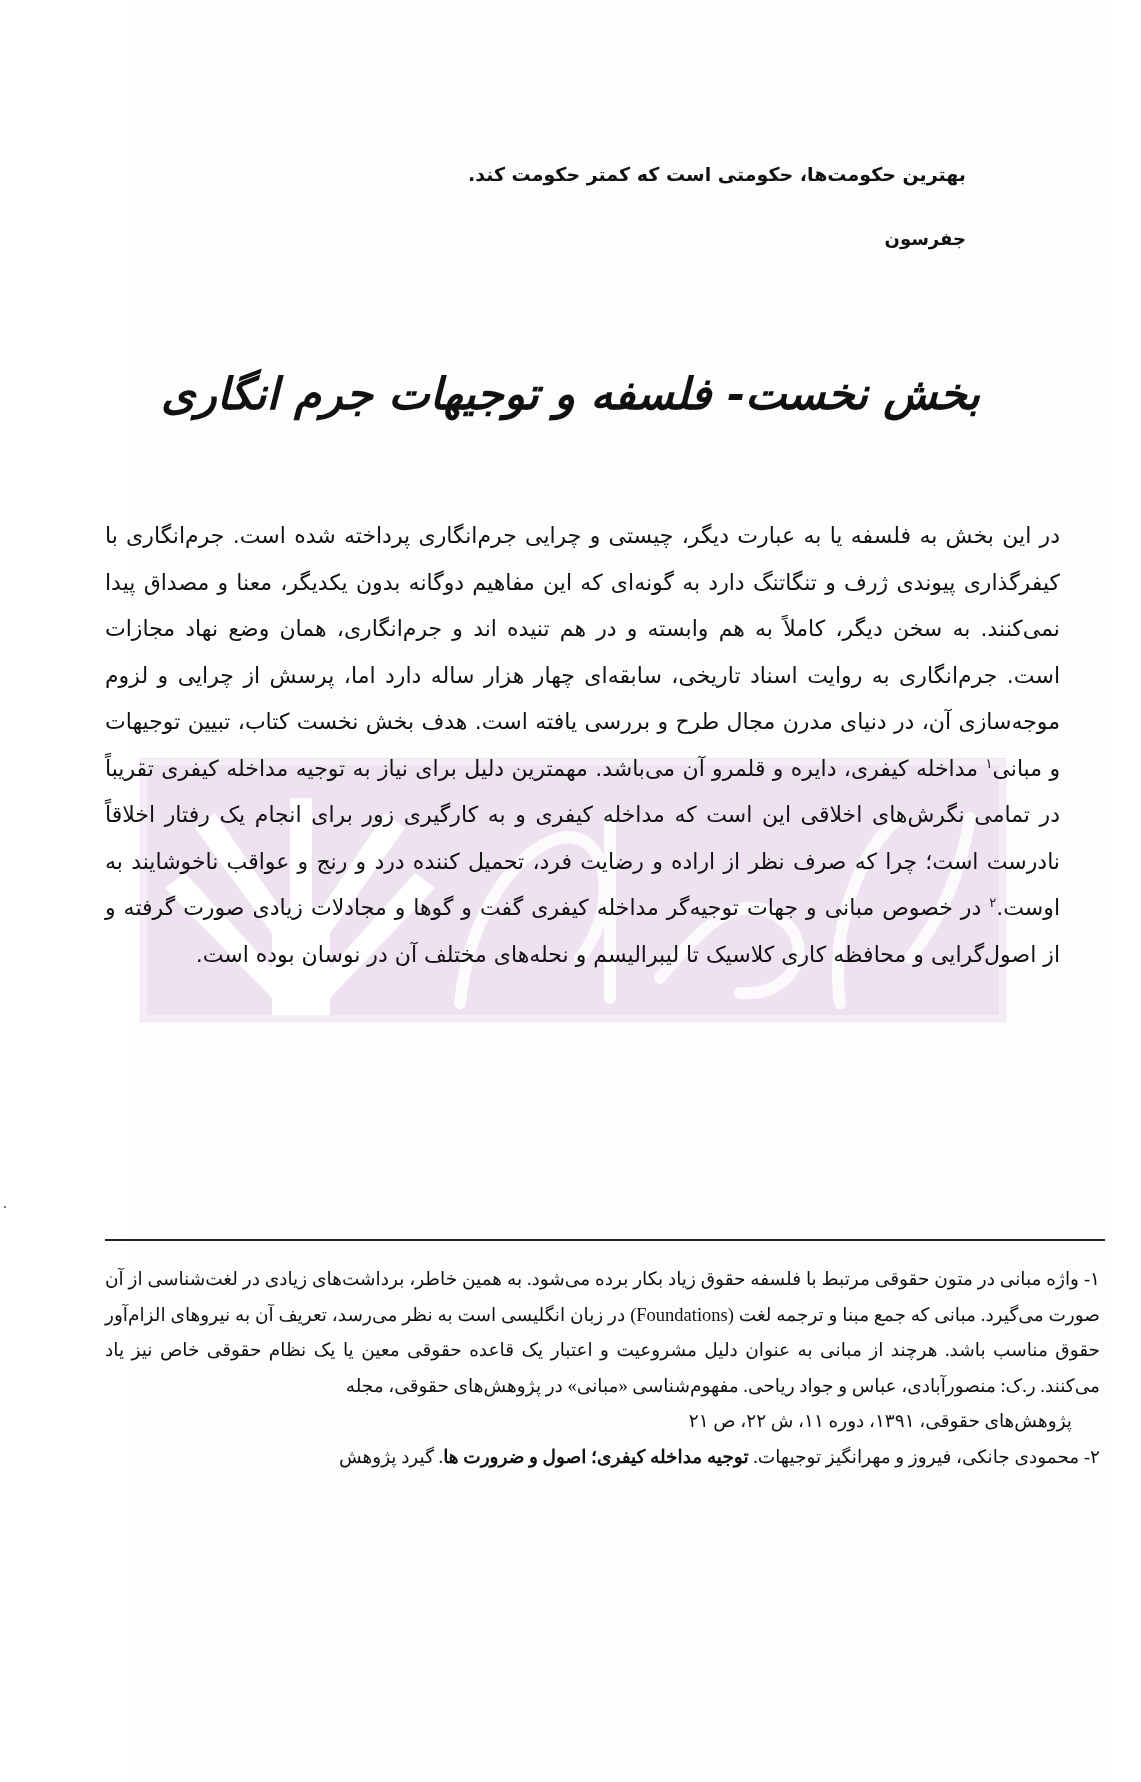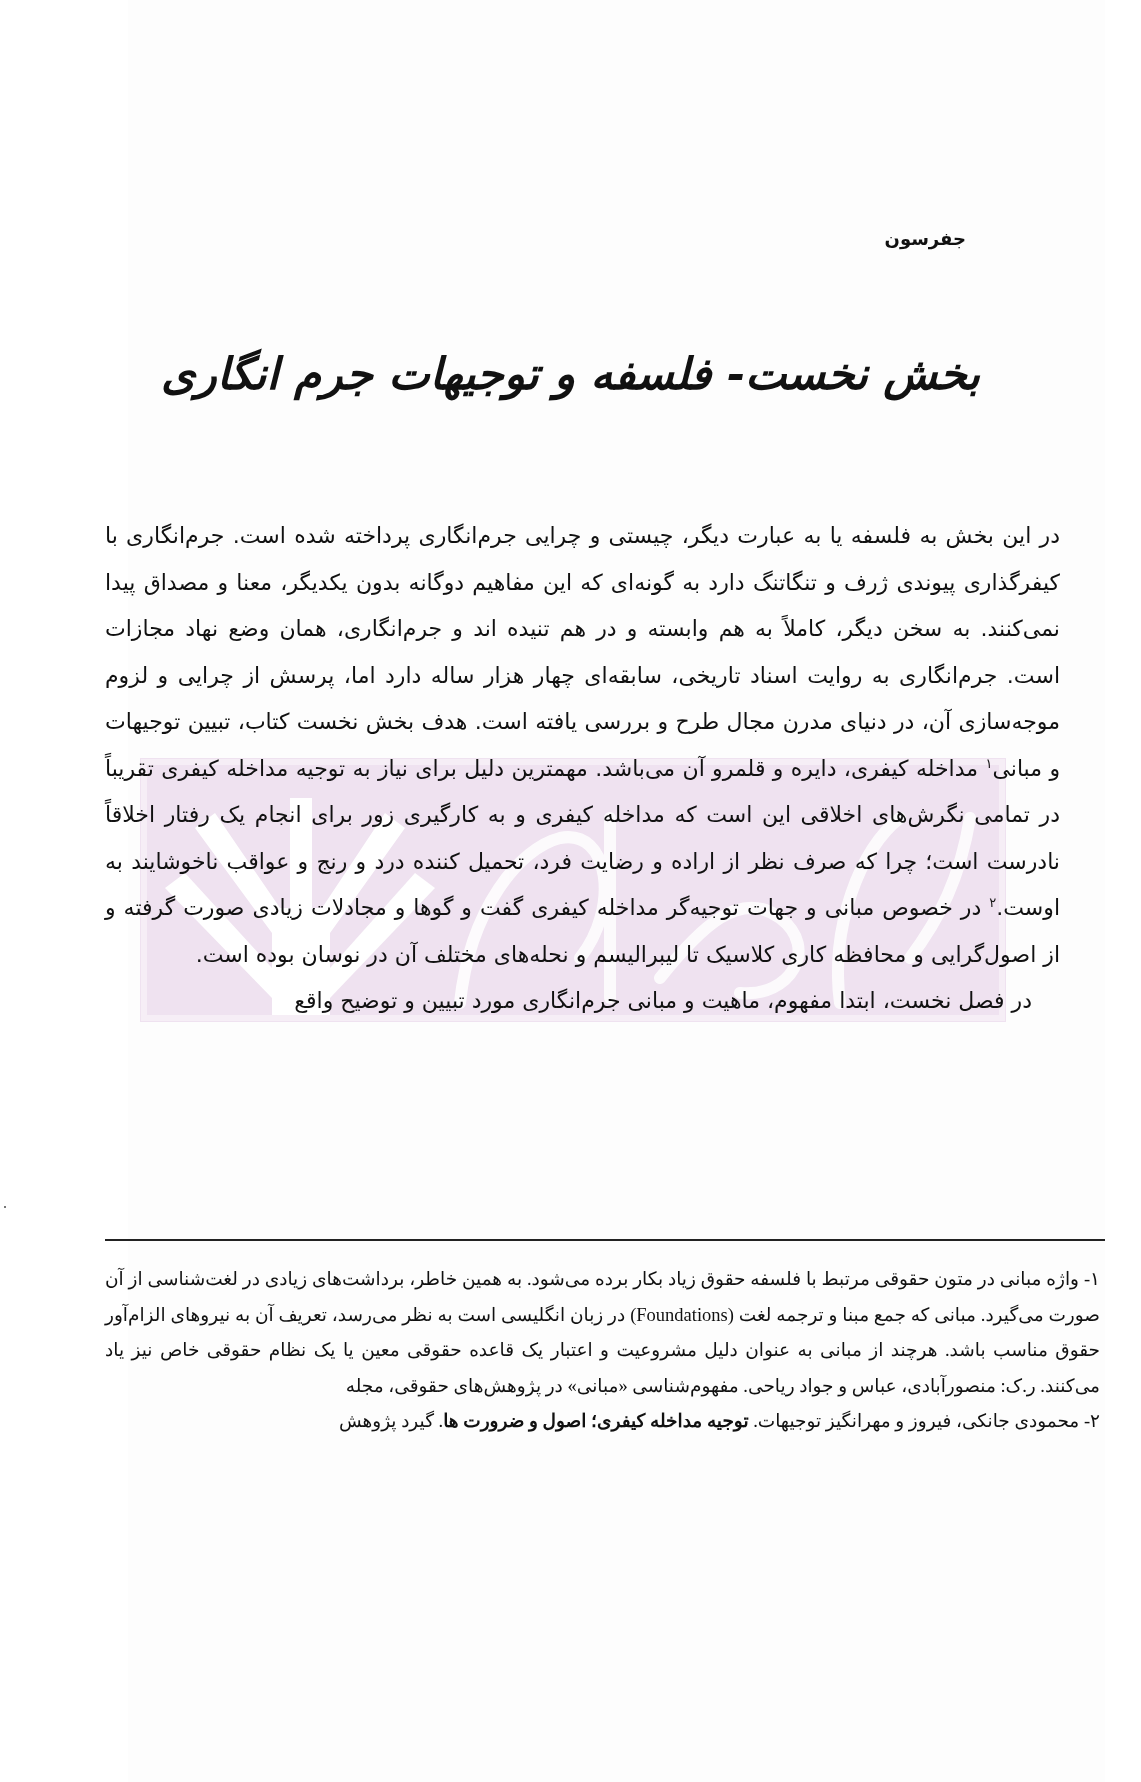--- a/index.html
+++ b/index.html
@@ -61,21 +61,21 @@
     top: 228px;
     direction: rtl;
     font-weight: bold;
     font-size: 18px;
     white-space: nowrap;
   }
   .section-title {
     position: absolute;
     left: 0;
     width: 1141px;
-    top: 344px;
+    top: 364px;
     text-align: center;
     direction: rtl;
     font-family: "DejaVu Serif", serif;
     font-style: italic;
     font-weight: bold;
     font-size: 44px;
     letter-spacing: 0px;
     line-height: 60px;
   }
   .body-text {
@@ -162,34 +162,35 @@
       <path d="M470,240 L470,60"></path>
       <path d="M520,220 C560,170 600,130 640,160 C680,190 650,240 600,235"></path>
       <path d="M700,245 C690,170 720,90 760,60"></path>
       <path d="M770,200 C800,160 820,120 830,60"></path>
     </g>
     <rect x="4" y="4" width="858" height="256" fill="none" stroke="#f6eef6" stroke-width="6"></rect>
   </svg>
 </div>
 
 <div class="content">
+  <div class="epigraph-quote">بهترین حکومت‌ها، حکومتی است که کمتر حکومت کند.</div>
   <div class="epigraph-author">جفرسون</div>
 
   <h1 class="section-title" style="margin:0;">بخش نخست- فلسفه و توجیهات جرم انگاری</h1>
 
   <div class="body-text">
     <p><span>در این بخش به فلسفه یا به عبارت دیگر، چیستی و چرایی جرم‌انگاری پرداخته شده است. جرم‌انگاری با کیفرگذاری پیوندی ژرف و تنگاتنگ دارد به گونه‌ای که این مفاهیم دوگانه بدون یکدیگر، معنا و مصداق پیدا نمی‌کنند. به سخن دیگر، کاملاً به هم وابسته و در هم تنیده اند و جرم‌انگاری، همان وضع نهاد مجازات است. جرم‌انگاری به روایت اسناد تاریخی، سابقه‌ای چهار هزار ساله دارد اما، پرسش از چرایی و لزوم موجه‌سازی آن، در دنیای مدرن مجال طرح و بررسی یافته است. هدف بخش نخست کتاب، تبیین توجیهات و مبانی</span><sup>۱</sup><span> مداخله کیفری، دایره و قلمرو آن می‌باشد. مهمترین دلیل برای نیاز به توجیه مداخله کیفری تقریباً در تمامی نگرش‌های اخلاقی این است که مداخله کیفری و به کارگیری زور برای انجام یک رفتار اخلاقاً نادرست است؛ چرا که صرف نظر از اراده و رضایت فرد، تحمیل کننده درد و رنج و عواقب ناخوشایند به اوست.</span><sup>۲</sup><span> در خصوص مبانی و جهات توجیه‌گر مداخله کیفری گفت و گوها و مجادلات زیادی صورت گرفته و از اصول‌گرایی و محافظه کاری کلاسیک تا لیبرالیسم و نحله‌های مختلف آن در نوسان بوده است.</span></p>
-    <p class="indent">در فصل نخست، ابتدا مفهوم، ماهیت و مبانی جرم‌انگاری مورد تبیین و توضیح واقع</p>
   </div>
 
   <div class="stray-dot"></div>
 
   <div class="footnote-rule"></div>
 
   <div class="footnotes">
     <div class="footnote">
       <span class="fn-num">۱-</span><span> واژه مبانی در متون حقوقی مرتبط با فلسفه حقوق زیاد بکار برده می‌شود. به همین خاطر، برداشت‌های زیادی در لغت‌شناسی از آن صورت می‌گیرد. مبانی که جمع مبنا و ترجمه لغت (Foundations) در زبان انگلیسی است به نظر می‌رسد، تعریف آن به نیروهای الزام‌آور حقوق مناسب باشد. هرچند از مبانی به عنوان دلیل مشروعیت و اعتبار یک قاعده حقوقی معین یا یک نظام حقوقی خاص نیز یاد می‌کنند. ر.ک: منصورآبادی، عباس و جواد ریاحی. مفهوم‌شناسی «مبانی» در پژوهش‌های حقوقی، مجله</span>
+      <span class="fn-cont">پژوهش‌های حقوقی، ۱۳۹۱، دوره ۱۱، ش ۲۲، ص ۲۱</span>
     </div>
     <div class="footnote">
       <span class="fn-num">۲-</span><span> محمودی جانکی، فیروز و مهرانگیز توجیهات. </span><span class="bold">توجیه مداخله کیفری؛ اصول و ضرورت ها</span><span>. گیرد پژوهش</span>
     </div>
   </div>
 </div>
 
 </body></html>

